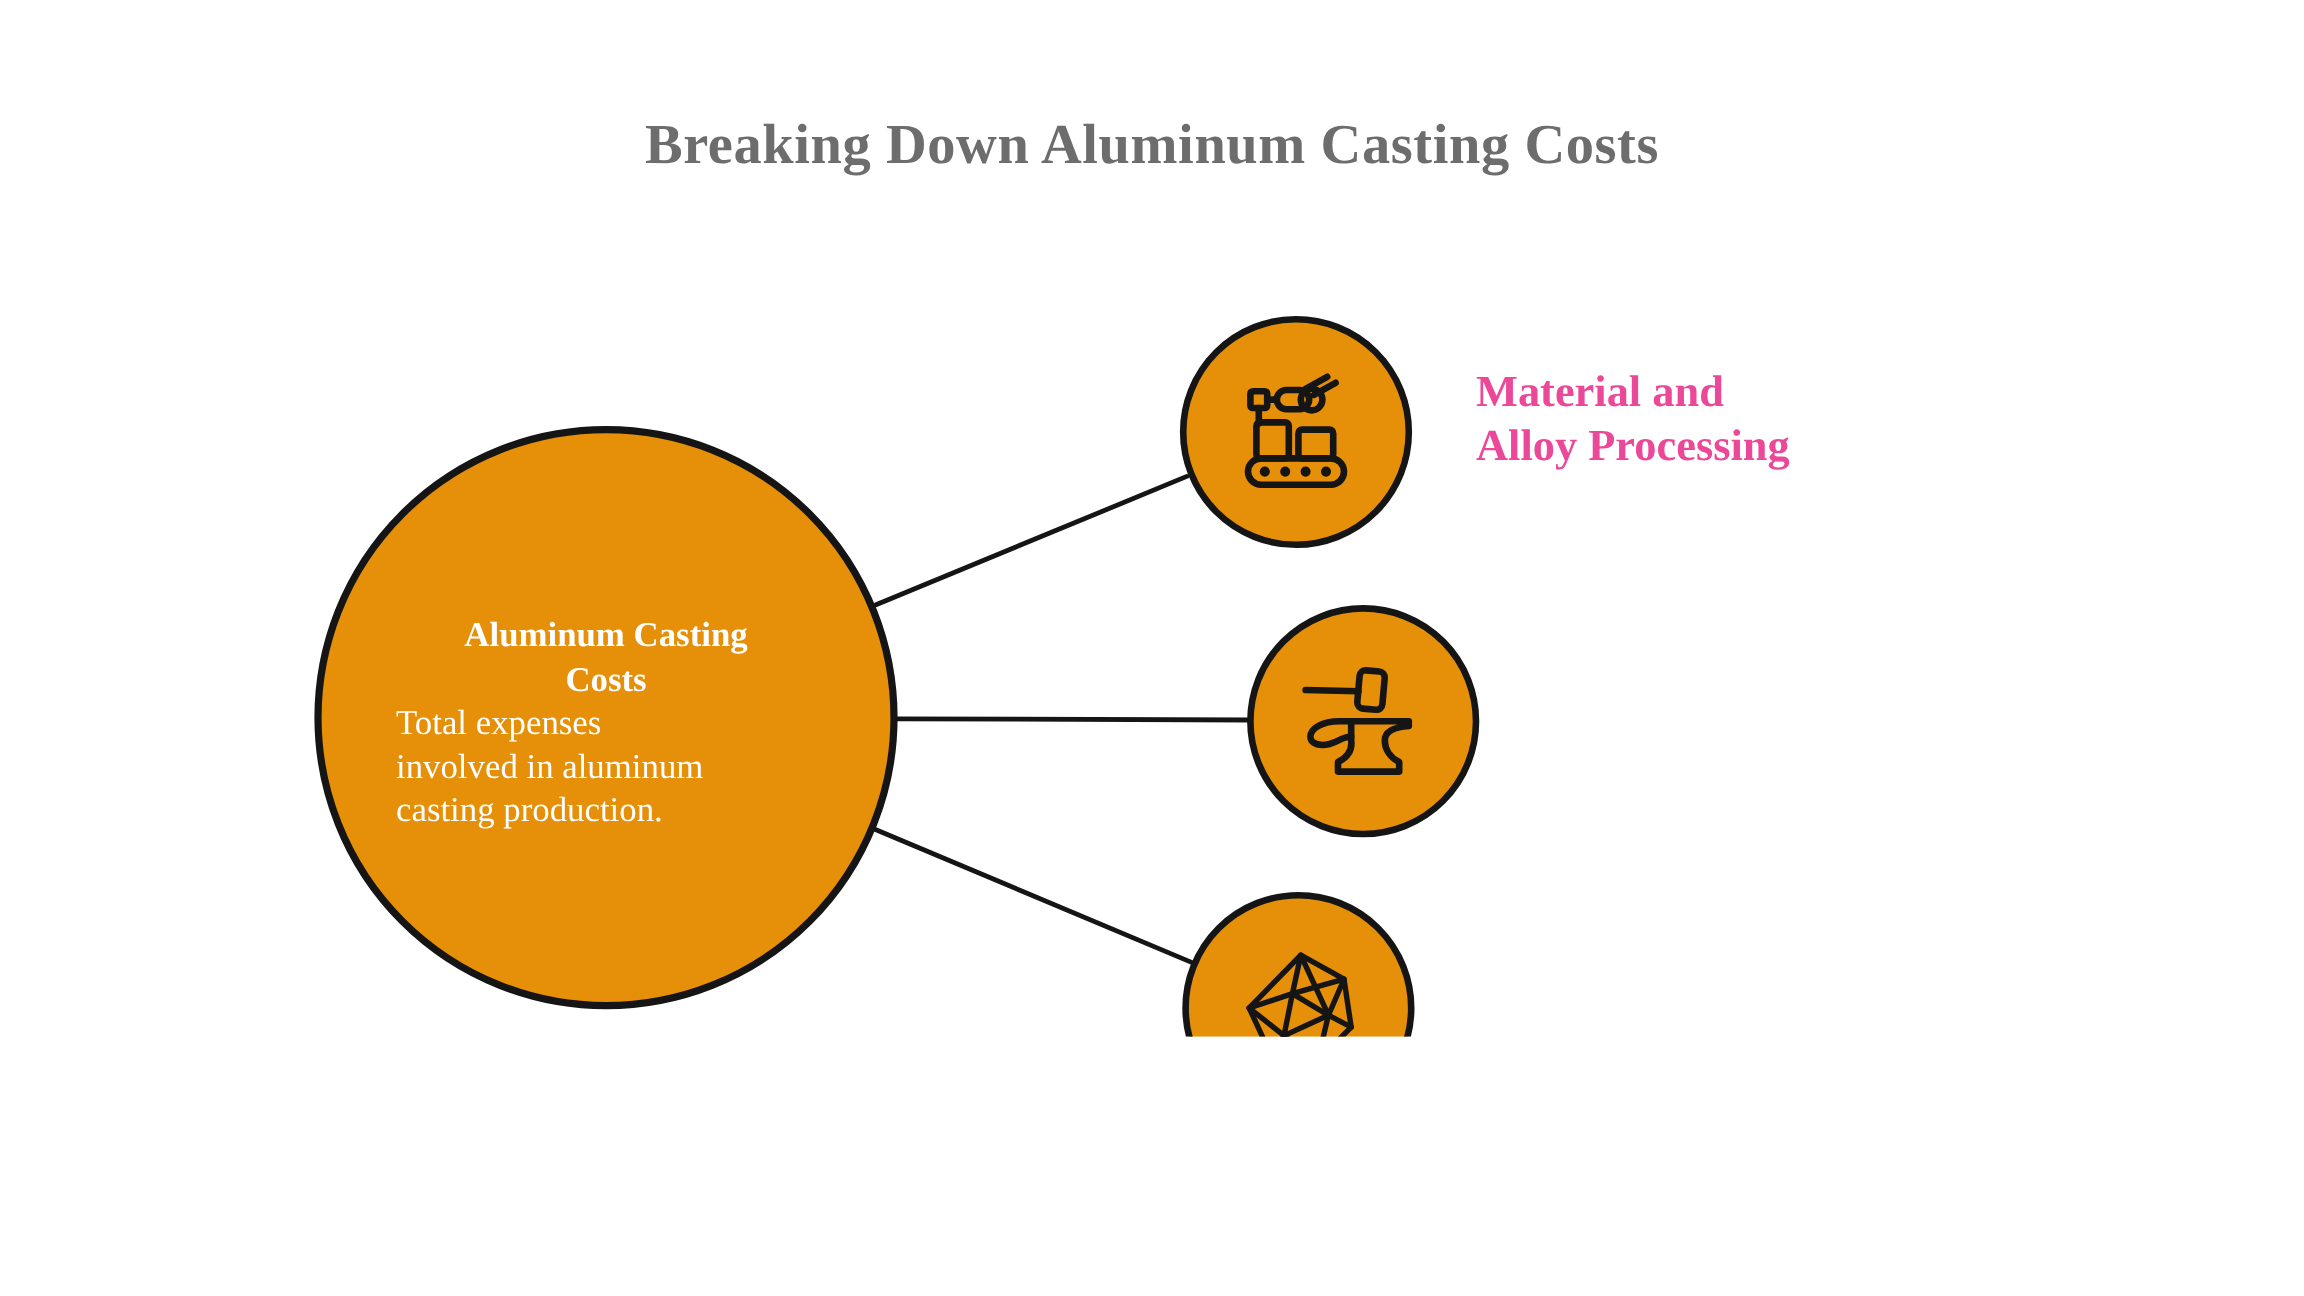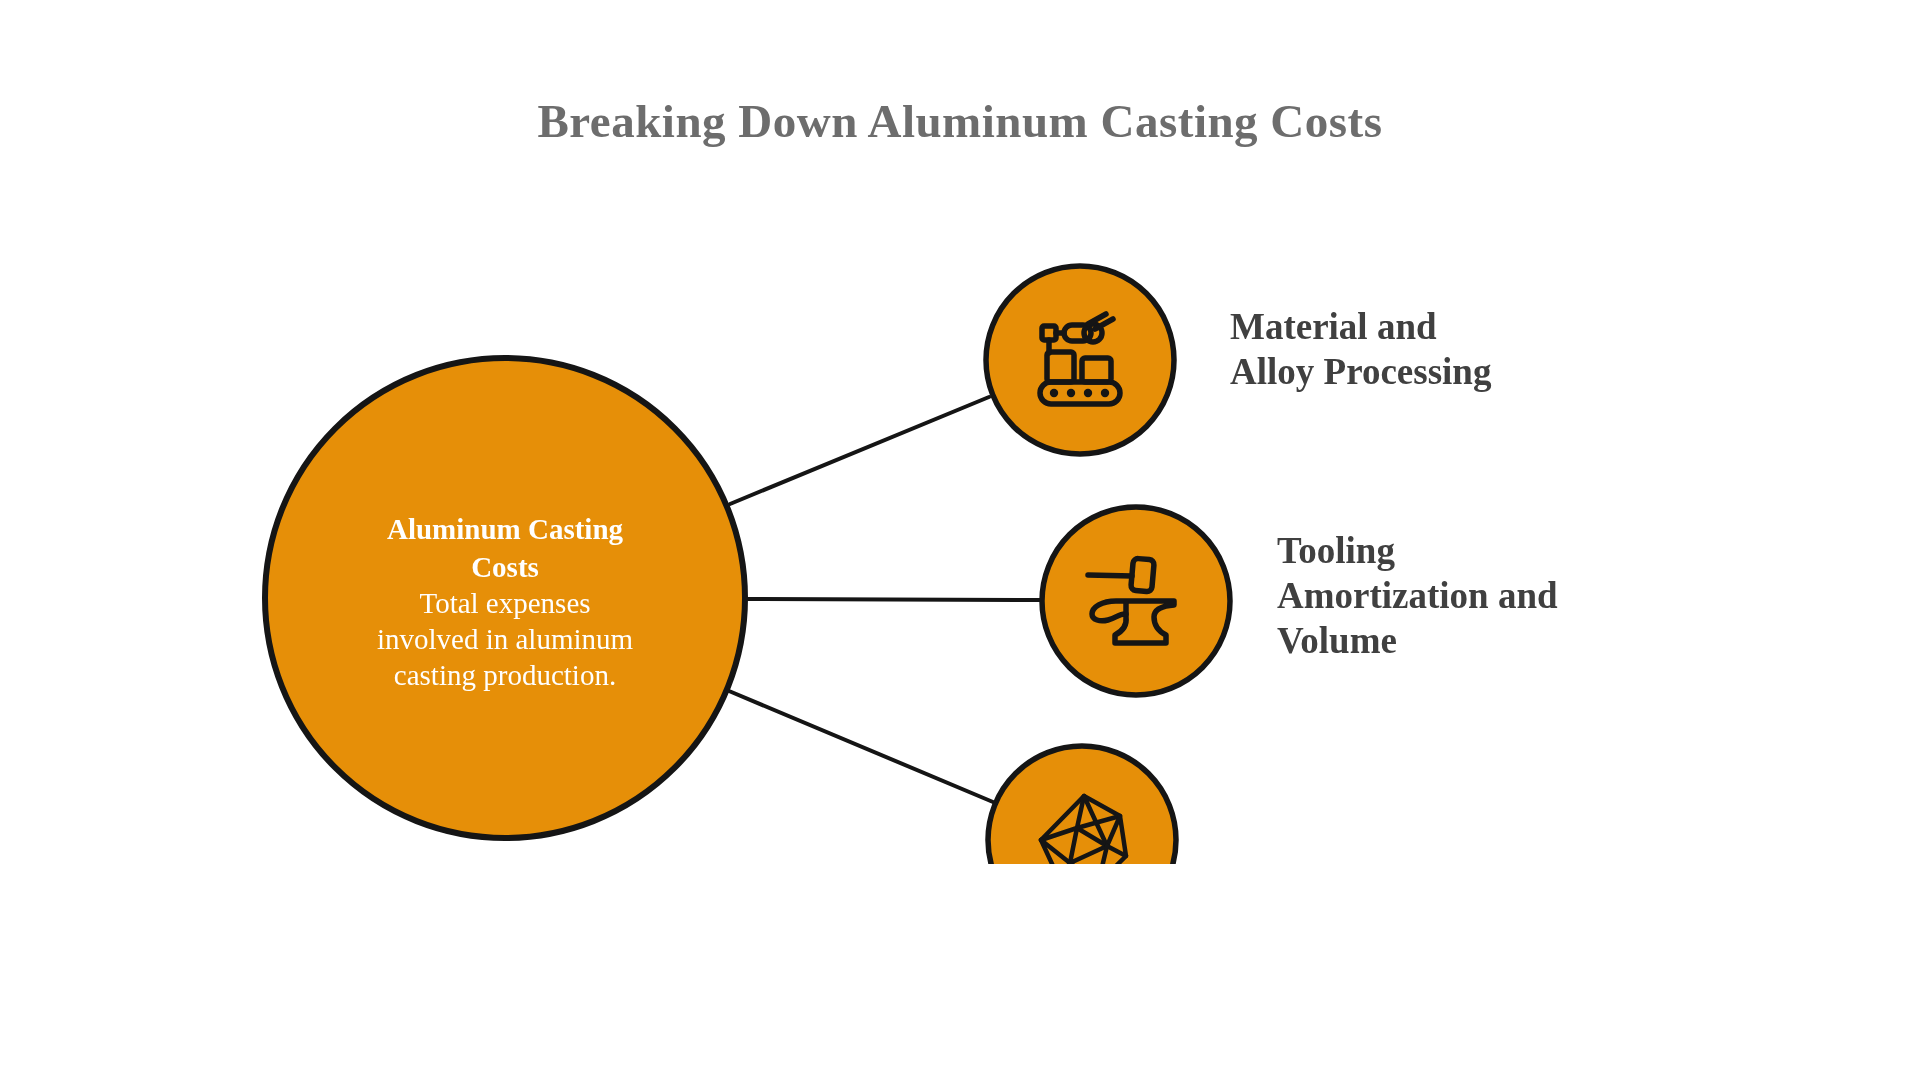--- a/index.html
+++ b/index.html
@@ -28,29 +28,29 @@
     left:345px;top:482px;width:320px;
     text-align:center;
     font-size:29px;line-height:38px;
     font-weight:700;color:#ffffff;
     white-space:pre-line;
     margin-top:28px;
   }
   .center-desc{
     position:absolute;
     left:330px;top:585px;width:350px;
-    text-align:center;
+    text-align:left;
     font-size:29px;line-height:36px;
     font-weight:400;color:#ffffff;
     white-space:pre-line;
   }
   .branch-label{
     position:absolute;
     font-size:37px;line-height:45px;
-    font-weight:700;color:#404040;
+    font-weight:700;color:#ec4899;
     white-space:pre-line;
   }
   .label-1{left:1230px;top:304px;}
   .label-2{left:1277px;top:528px;}
   .label-3{left:1230px;top:770px;}
 </style>
 </head>
 <body>
 
 <div class="canvas">
@@ -112,17 +112,14 @@
   </svg>
 
   <div class="center-heading">Aluminum Casting
 Costs</div>
   <div class="center-desc">Total expenses
 involved in aluminum
 casting production.</div>
 
   <div class="branch-label label-1">Material and
 Alloy Processing</div>
-  <div class="branch-label label-2">Tooling
-Amortization and
-Volume</div>
 
 </div>
 
 </body></html>

